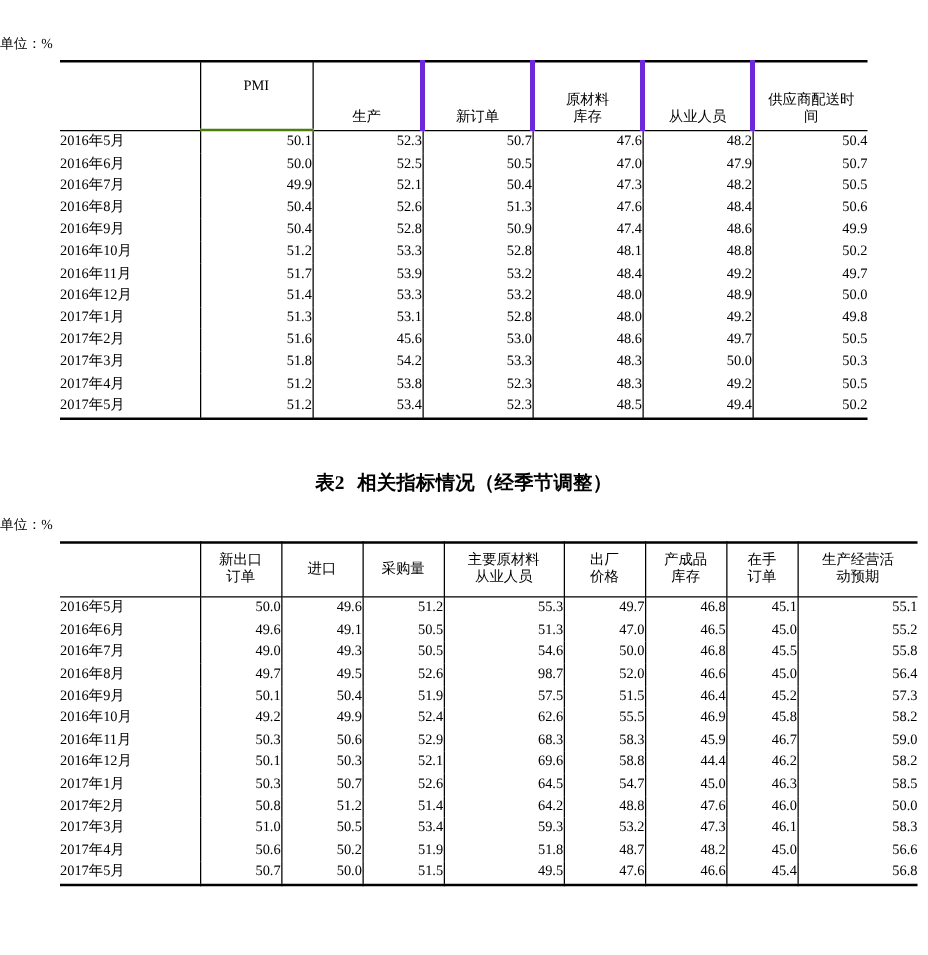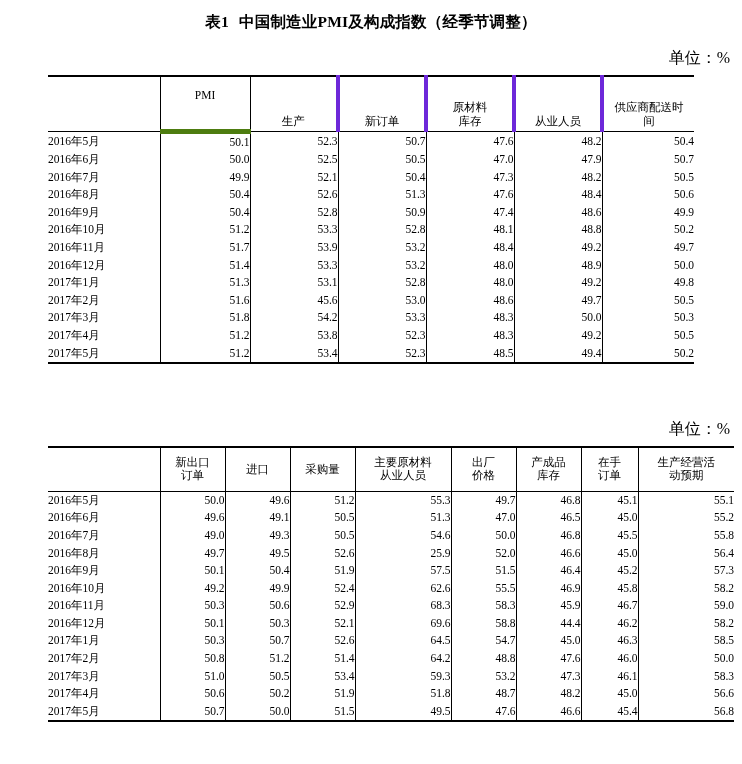--- a/index.html
+++ b/index.html
@@ -27,22 +27,21 @@
     text-align: center;
     font-weight: bold;
     font-size: 15.5px;
     letter-spacing: 0.2px;
     white-space: nowrap;
   }
   .title-num { margin-right: 10px; }
 
   
   .unit-line {
-    text-align: right;
-    font-size: 16px;
+    font-size: 11px;
     padding-right: 12px;
     white-space: nowrap;
   }
 
   
   .tbl-wrap { padding: 0 48px 0 48px; }
 
   table.stats {
     width: 646px;
     border-collapse: collapse;
@@ -70,21 +69,21 @@
     border-bottom: 1px solid #000;
     border-right: 1px solid #000;
     padding: 2px 2px;
     font-size: 11.5px;
   }
   .hdr-cell.last { border-right: none; text-align: center; }
 
   
   .t1 .hdr-pmi {
     text-align: center;
-    border-bottom: 5px solid #4d7c0f;
+    border-bottom: 2px solid #4d7c0f;
     border-right: 1px solid #000;
     vertical-align: middle;
     padding-bottom: 14px;
   }
   .t1 .hdr-sub {
     text-align: center;
     border-bottom: 1px solid #000;
     border-right: 4px solid #6d28d9;
     border-top: 1px solid #000;
     vertical-align: bottom;
@@ -109,23 +108,20 @@
   table.stats tbody tr td { height: 17.6px; }
 
   .hdr-line { white-space: nowrap; }
 </style>
 </head>
 <body>
 
 <div class="page">
 
   <div style="height:12px"></div>
-  <div class="table-title">
-    <span class="title-num">表1</span><span>中国制造业PMI及构成指数（经季节调整）</span>
-  </div>
 
   <div style="height:15px"></div>
   <div class="unit-line">单位：%</div>
 
   <div style="height:6px"></div>
   <div class="tbl-wrap">
     <table class="stats t1">
       <colgroup>
         <col style="width:112px">
         <col style="width:90px">
@@ -268,20 +264,23 @@
             <td class="num">52.3</td>
             <td class="num">48.5</td>
             <td class="num">49.4</td>
             <td class="num last">50.2</td>
           </tr>
         </tbody>
     </table>
   </div>
 
   <div style="height:40px"></div>
+  <div class="table-title">
+    <span class="title-num">表2</span><span>相关指标情况（经季节调整）</span>
+  </div>
 
   <div style="height:15px"></div>
   <div class="unit-line">单位：%</div>
 
   <div style="height:6px"></div>
   <div class="tbl-wrap">
     <table class="stats t2">
       <colgroup>
         <col style="width:112px">
         <col style="width:65px">
@@ -356,21 +355,21 @@
             <td class="num">50.0</td>
             <td class="num">46.8</td>
             <td class="num">45.5</td>
             <td class="num last">55.8</td>
           </tr>
           <tr>
             <td class="row-label">2016年8月</td>
             <td class="num">49.7</td>
             <td class="num">49.5</td>
             <td class="num">52.6</td>
-            <td class="num">25.9</td>
+            <td class="num">98.7</td>
             <td class="num">52.0</td>
             <td class="num">46.6</td>
             <td class="num">45.0</td>
             <td class="num last">56.4</td>
           </tr>
           <tr>
             <td class="row-label">2016年9月</td>
             <td class="num">50.1</td>
             <td class="num">50.4</td>
             <td class="num">51.9</td>

